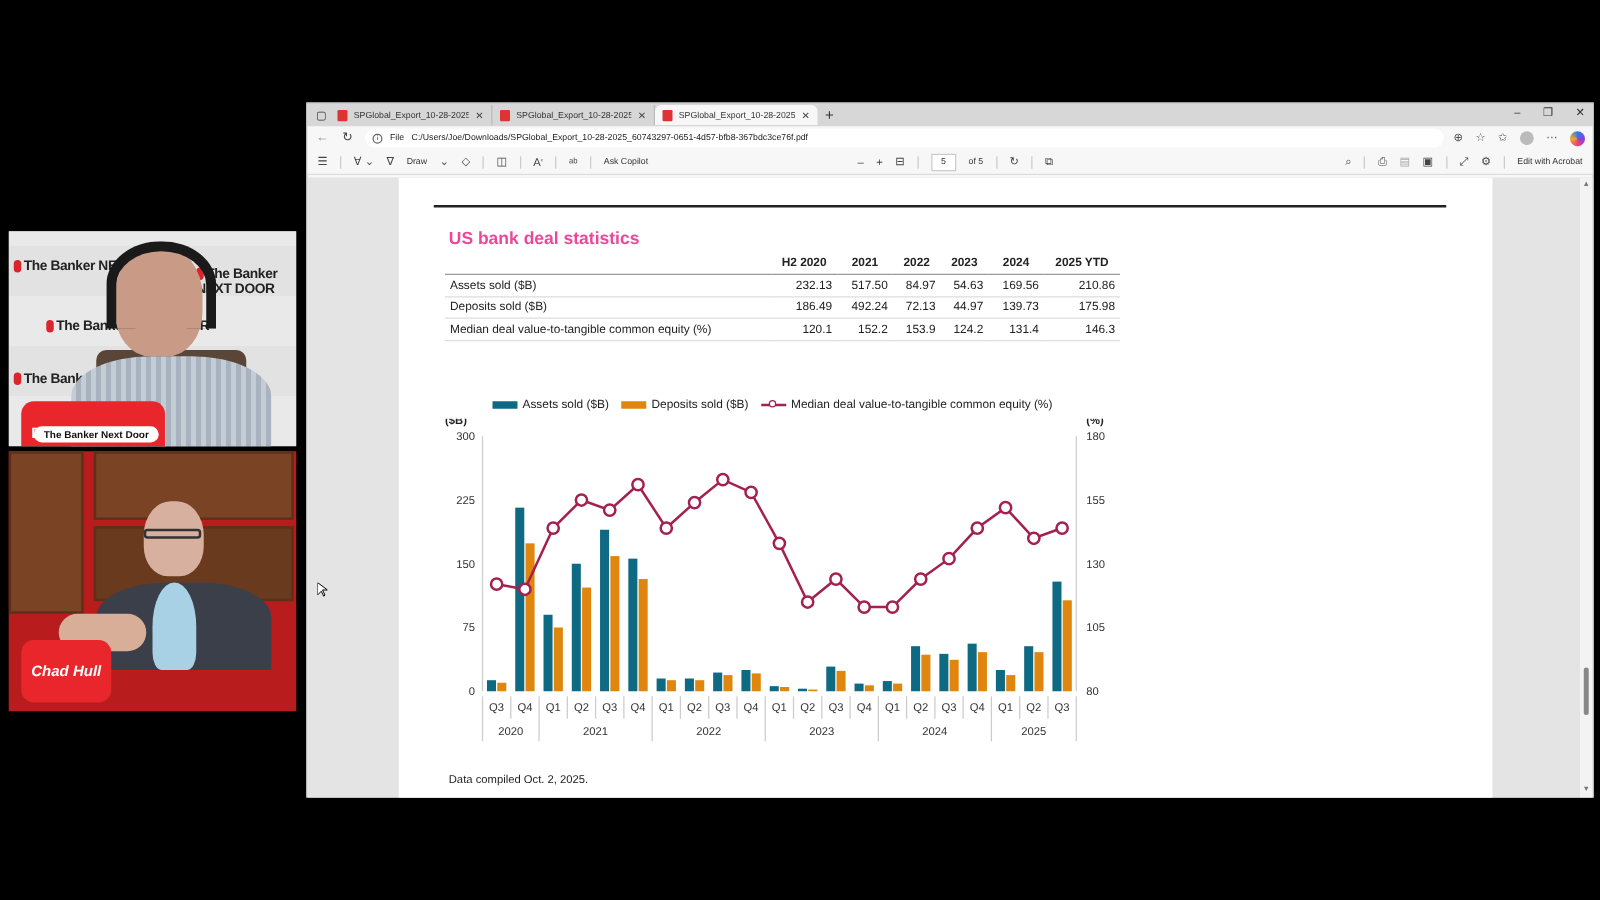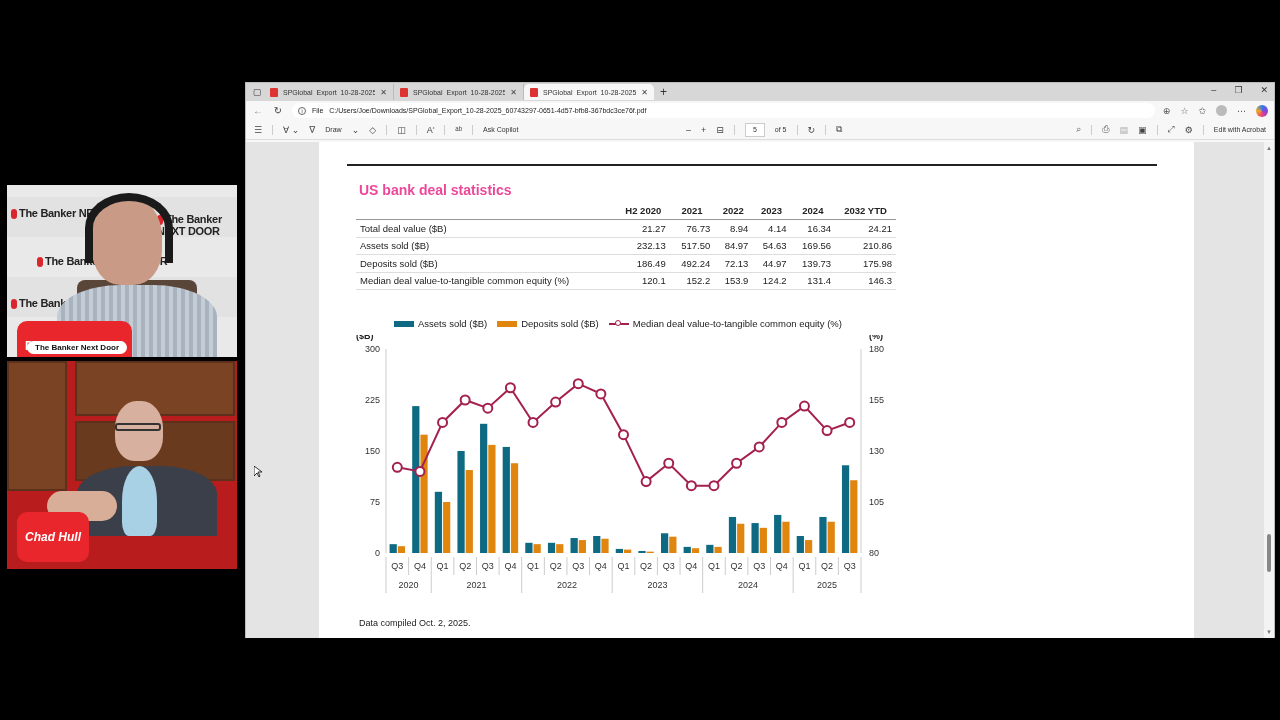--- a/index.html
+++ b/index.html
@@ -206,33 +206,24 @@
 
         <table class="stats-table">
           <thead>
             <tr>
               <th></th>
               <th>H2 2020</th>
               <th>2021</th>
               <th>2022</th>
               <th>2023</th>
               <th>2024</th>
-              <th>2032 YTD</th>
+              <th>2025 YTD</th>
             </tr>
           </thead>
           <tbody id="table-body">
-              <tr>
-                <td>Total deal value ($B)</td>
-                <td>21.27</td>
-                <td>76.73</td>
-                <td>8.94</td>
-                <td>4.14</td>
-                <td>16.34</td>
-                <td>24.21</td>
-              </tr>
               <tr>
                 <td>Assets sold ($B)</td>
                 <td>232.13</td>
                 <td>517.50</td>
                 <td>84.97</td>
                 <td>54.63</td>
                 <td>169.56</td>
                 <td>210.86</td>
               </tr>
               <tr>

